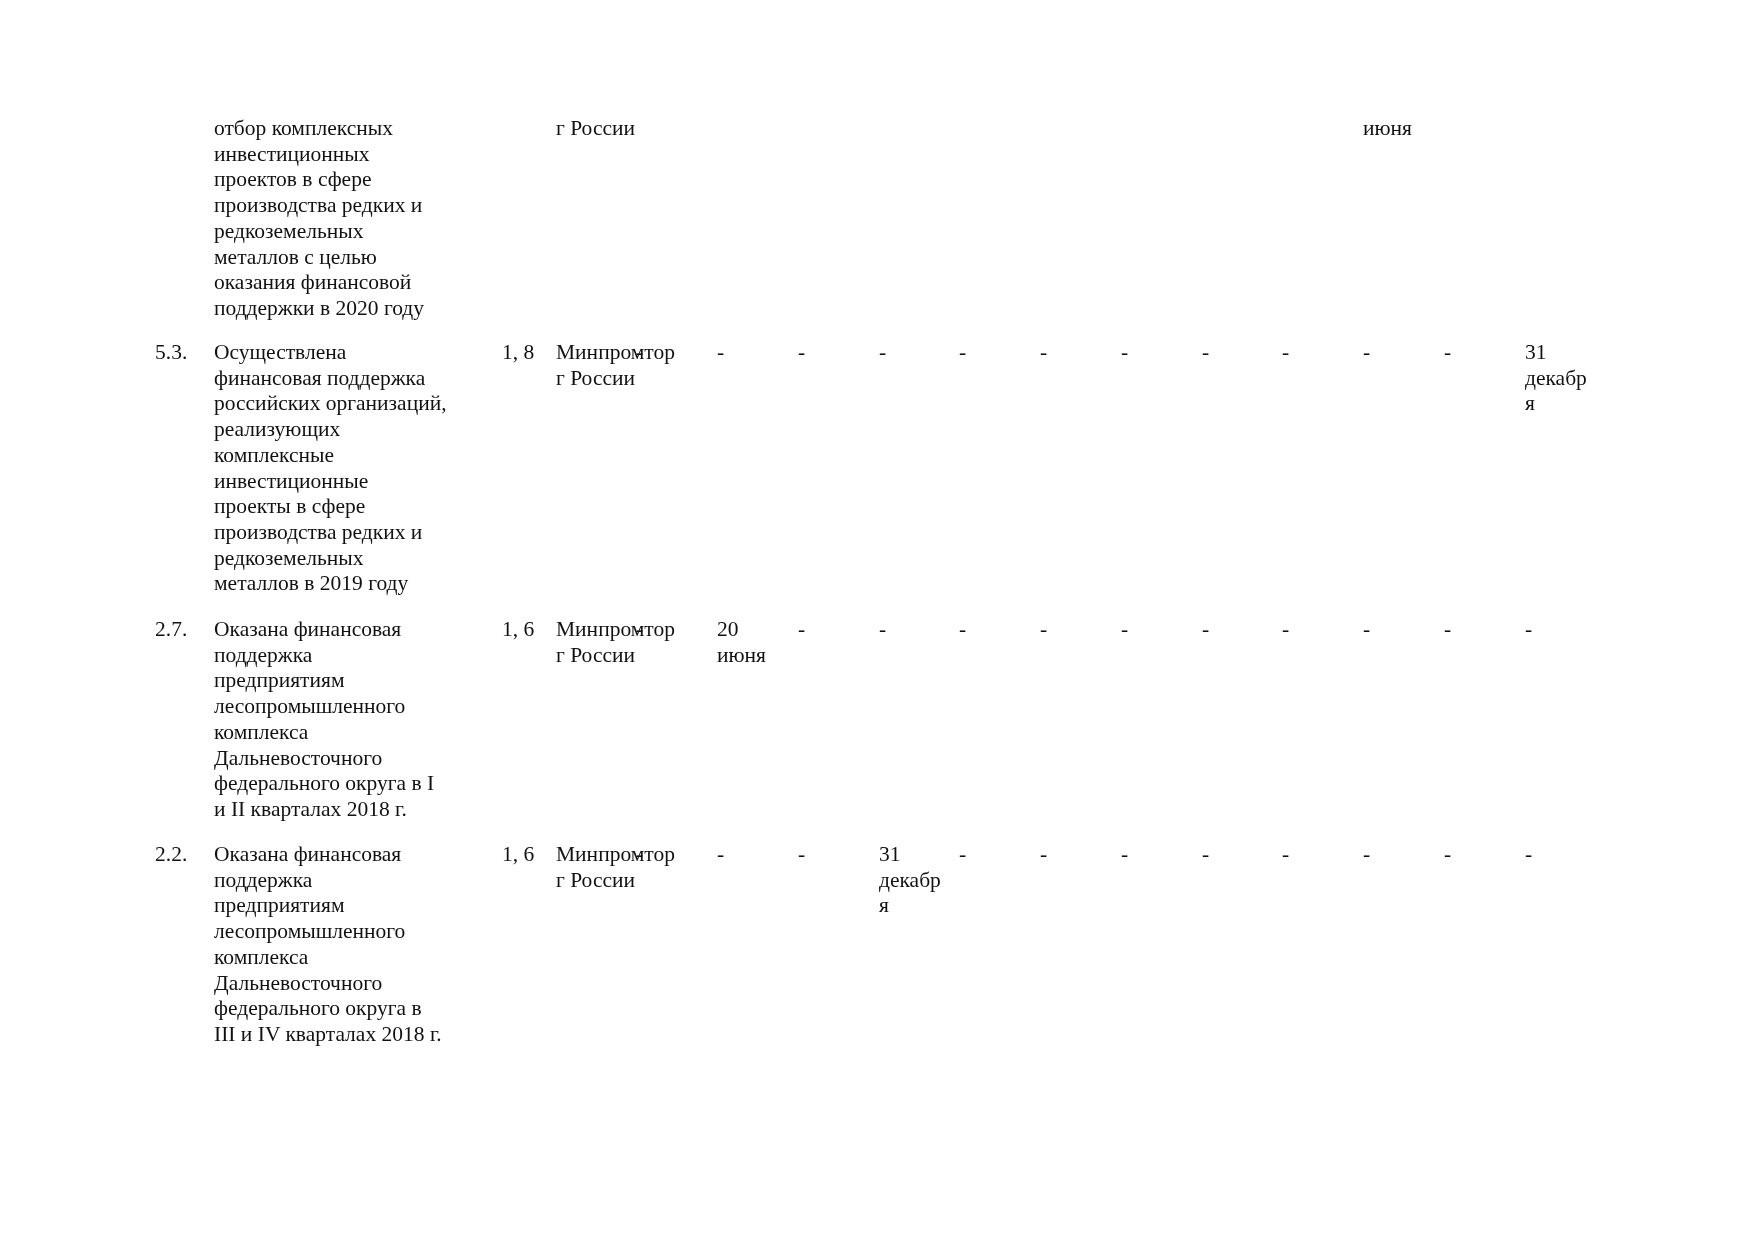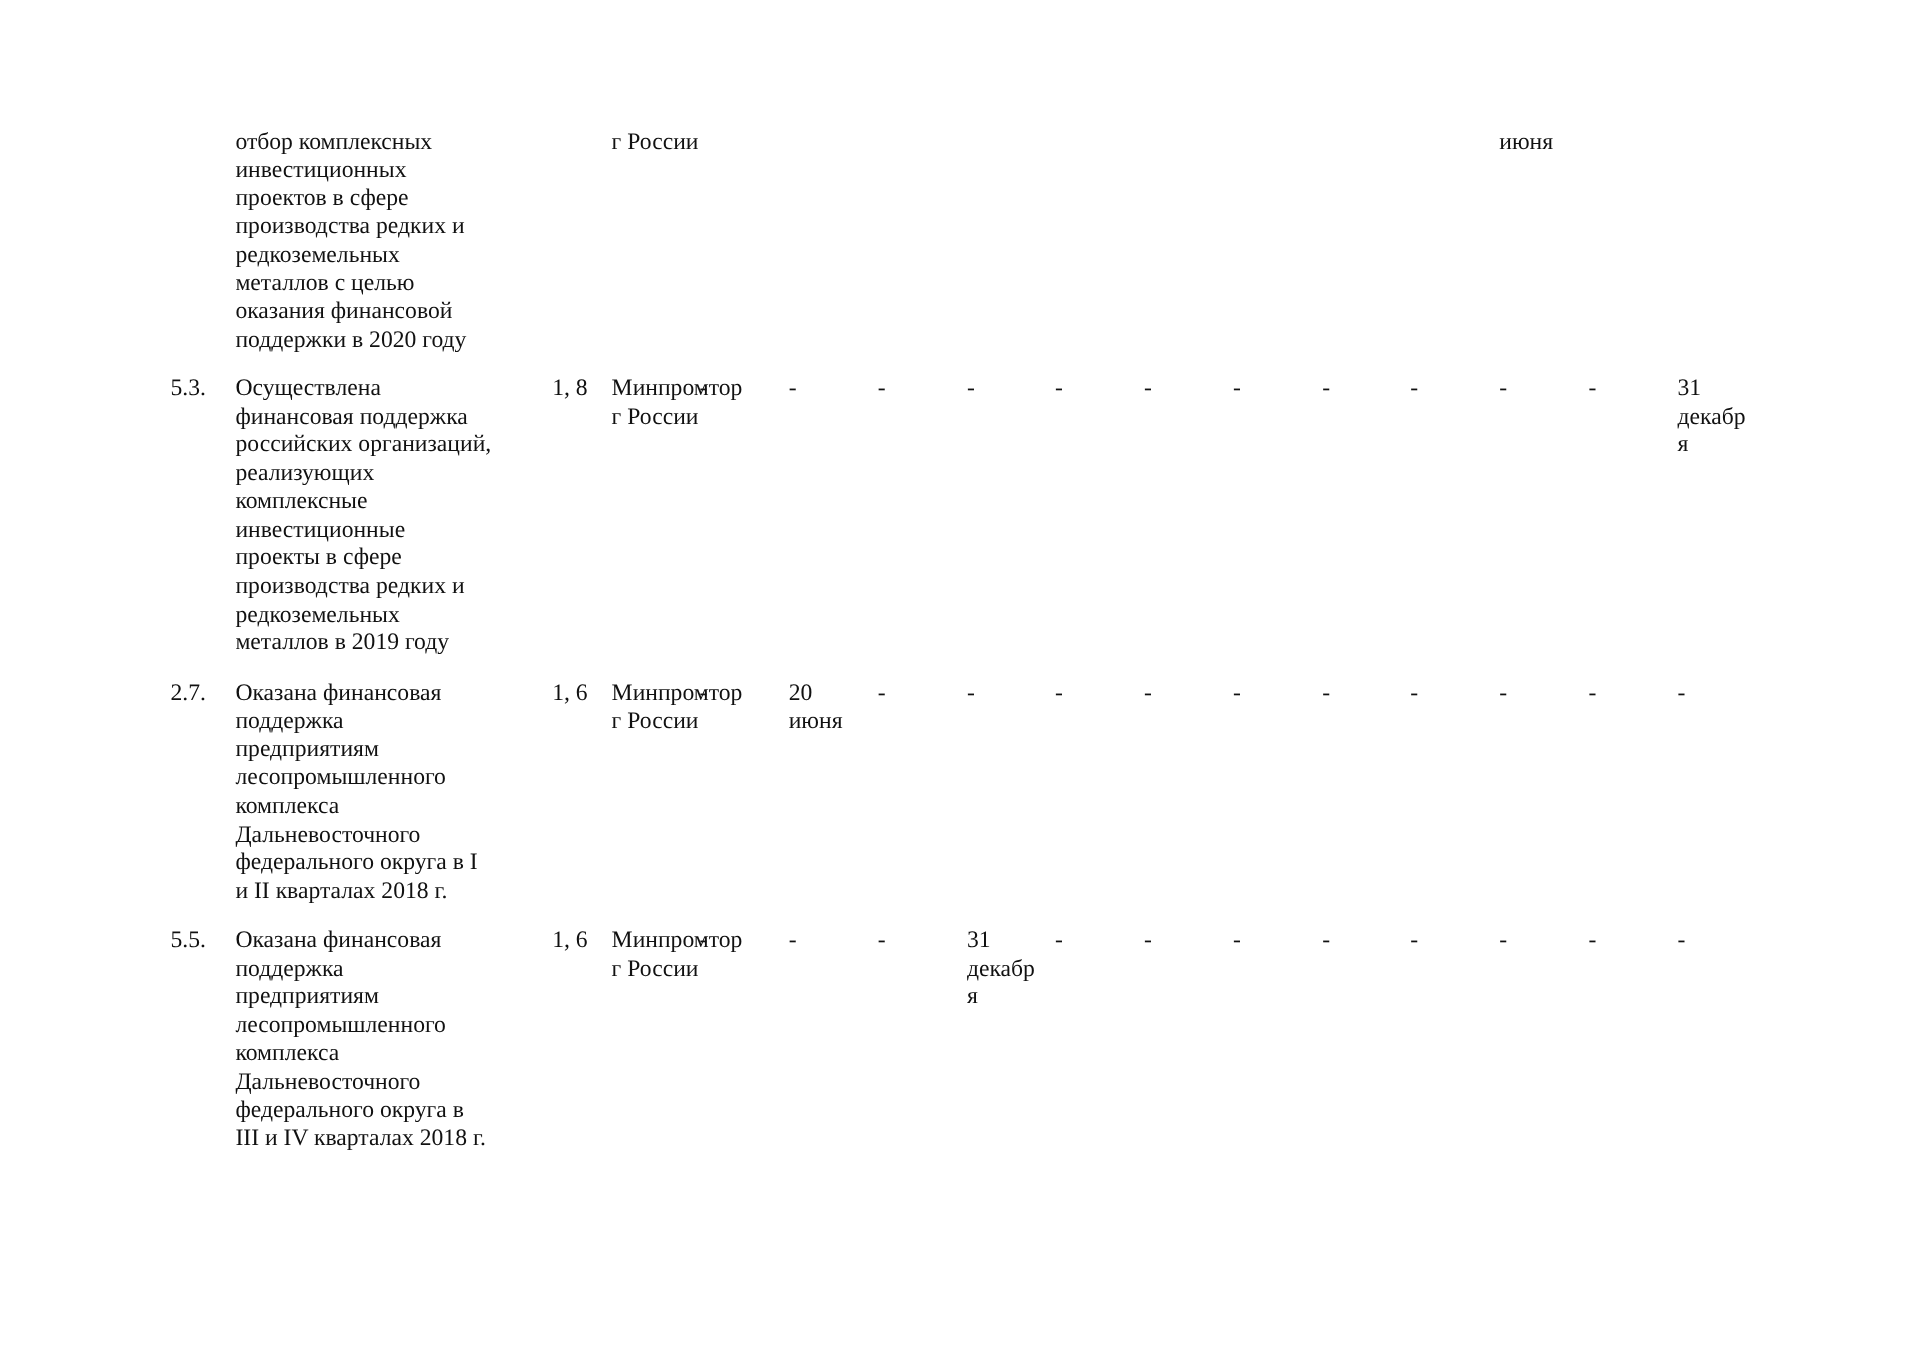--- a/index.html
+++ b/index.html
@@ -128,21 +128,21 @@
     <div class="cell q" style="left:1040px;">-</div>
     <div class="cell q" style="left:1121px;">-</div>
     <div class="cell q" style="left:1202px;">-</div>
     <div class="cell q" style="left:1282px;">-</div>
     <div class="cell q" style="left:1363px;">-</div>
     <div class="cell q" style="left:1444px;">-</div>
     <div class="cell q" style="left:1525px;">-</div>
   </div>
 
   <div class="row" style="top:842px;">
-    <div class="cell num">5.5.</div>
+    <div class="cell num">2.2.</div>
     <div class="cell desc">Оказана финансовая
 поддержка
 предприятиям
 лесопромышленного
 комплекса
 Дальневосточного
 федерального округа в
 III и IV кварталах 2018 г.</div>
     <div class="cell ref">1, 6</div>
     <div class="cell resp">Минпромтор

